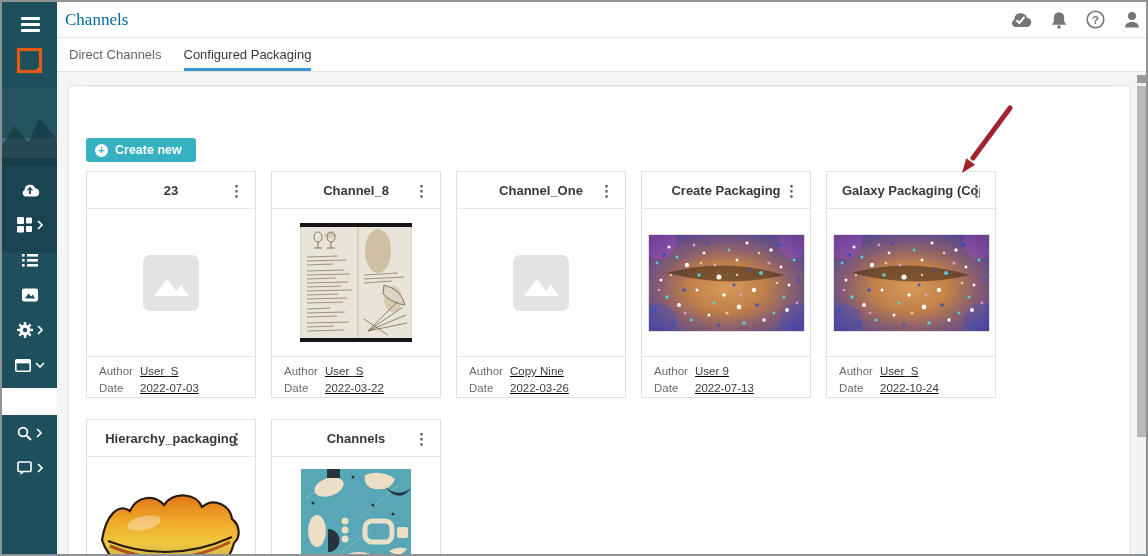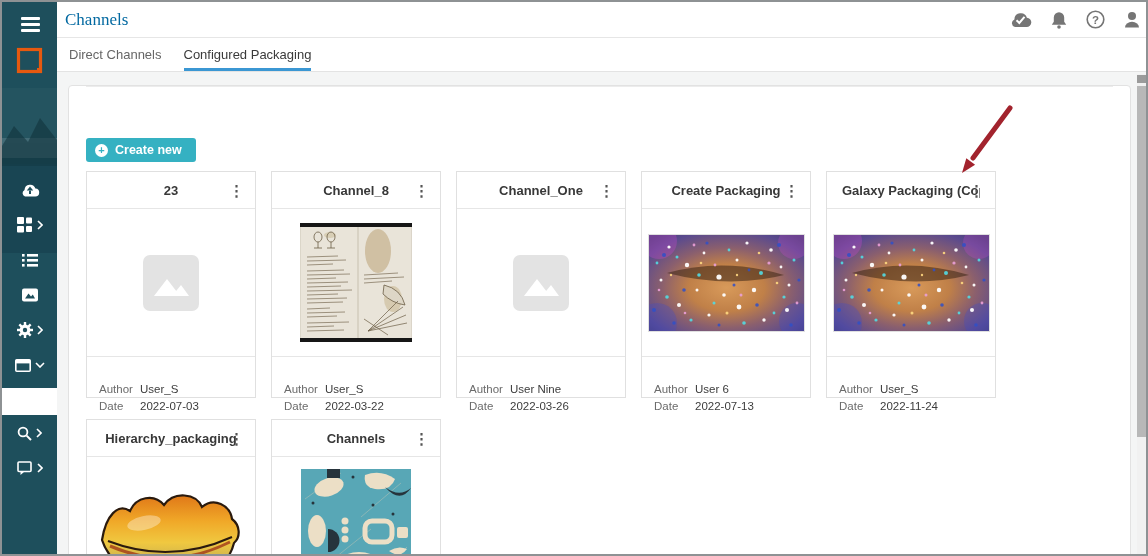--- a/index.html
+++ b/index.html
@@ -53,21 +53,21 @@
   .card { width:170px; height:227px; background:#fff; border:1px solid #e0e0e0; border-radius:0;
           cursor:pointer; }
   .card-head { position:relative; height:37px; border-bottom:1px solid #e6e6e6;
                display:flex; align-items:center; justify-content:center; }
   .card-title { font-size:13px; font-weight:600; color:#383838; max-width:138px;
                 white-space:nowrap; overflow:hidden; }
   .kebab { position:absolute; right:9px; top:50%; transform:translateY(-50%); font-size:15px;
            color:#555; font-weight:bold; line-height:1; cursor:pointer; padding:2px; }
   .card-body { height:147px; display:flex; align-items:center; justify-content:center; overflow:hidden; }
   .img-frame { border:1px solid #e0e0e0; line-height:0; }
-  .card-foot { border-top:1px solid #e6e6e6; padding:24px 12px 0 12px; font-size:11.5px; line-height:17px; }
+  .card-foot { border-top:1px solid #e6e6e6; padding:6px 12px 0 12px; font-size:11.5px; line-height:17px;text-decoration:underline; }
   .meta-label { display:inline-block; width:41px; color:#6b6b6b; }
   .meta-value { color:#3c3c3c; }
 
   
   .scroll-track { position:absolute; right:0; top:72px; width:9px; height:480px; background:#f1f1f1; z-index:6; }
   .scroll-btn { position:absolute; right:0; top:1px; width:9px; height:8px; background:#9b9b9b; }
   .scroll-thumb { position:absolute; right:0; top:12px; width:9px; height:351px; background:#b8b8b8; cursor:pointer; }
 
   
   .anno-arrow { position:absolute; left:948px; top:98px; z-index:9; pointer-events:none; }
@@ -452,54 +452,54 @@
         <div class="card-head">
           <span class="card-title">Channel_One</span>
           <span class="kebab">⋮</span>
         </div>
         <div class="card-body">
           <svg width="56" height="56" viewBox="0 0 56 56">
               <use href="#ph-art"></use>
             </svg>
         </div>
         <div class="card-foot">
-          <div><span class="meta-label">Author</span><span class="meta-value">User Nine</span></div>
+          <div><span class="meta-label">Author</span><span class="meta-value">Copy Nine</span></div>
           <div><span class="meta-label">Date</span><span class="meta-value">2022-03-26</span></div>
         </div>
       </div>
 
       <div class="card">
         <div class="card-head">
           <span class="card-title">Create Packaging</span>
           <span class="kebab">⋮</span>
         </div>
         <div class="card-body">
           <span class="img-frame"><svg width="155" height="96" viewBox="0 0 155 96">
                 <use href="#galaxy-art"></use>
               </svg></span>
         </div>
         <div class="card-foot">
-          <div><span class="meta-label">Author</span><span class="meta-value">User 6</span></div>
+          <div><span class="meta-label">Author</span><span class="meta-value">User 9</span></div>
           <div><span class="meta-label">Date</span><span class="meta-value">2022-07-13</span></div>
         </div>
       </div>
 
       <div class="card">
         <div class="card-head">
           <span class="card-title">Galaxy Packaging (Copy)</span>
           <span class="kebab">⋮</span>
         </div>
         <div class="card-body">
           <span class="img-frame"><svg width="155" height="96" viewBox="0 0 155 96">
                 <use href="#galaxy-art"></use>
               </svg></span>
         </div>
         <div class="card-foot">
           <div><span class="meta-label">Author</span><span class="meta-value">User_S</span></div>
-          <div><span class="meta-label">Date</span><span class="meta-value">2022-11-24</span></div>
+          <div><span class="meta-label">Date</span><span class="meta-value">2022-10-24</span></div>
         </div>
       </div>
 
       <div class="card">
         <div class="card-head">
           <span class="card-title">Hierarchy_packaging</span>
           <span class="kebab">⋮</span>
         </div>
         <div class="card-body">
           <svg width="146" height="120" viewBox="0 0 146 120">

